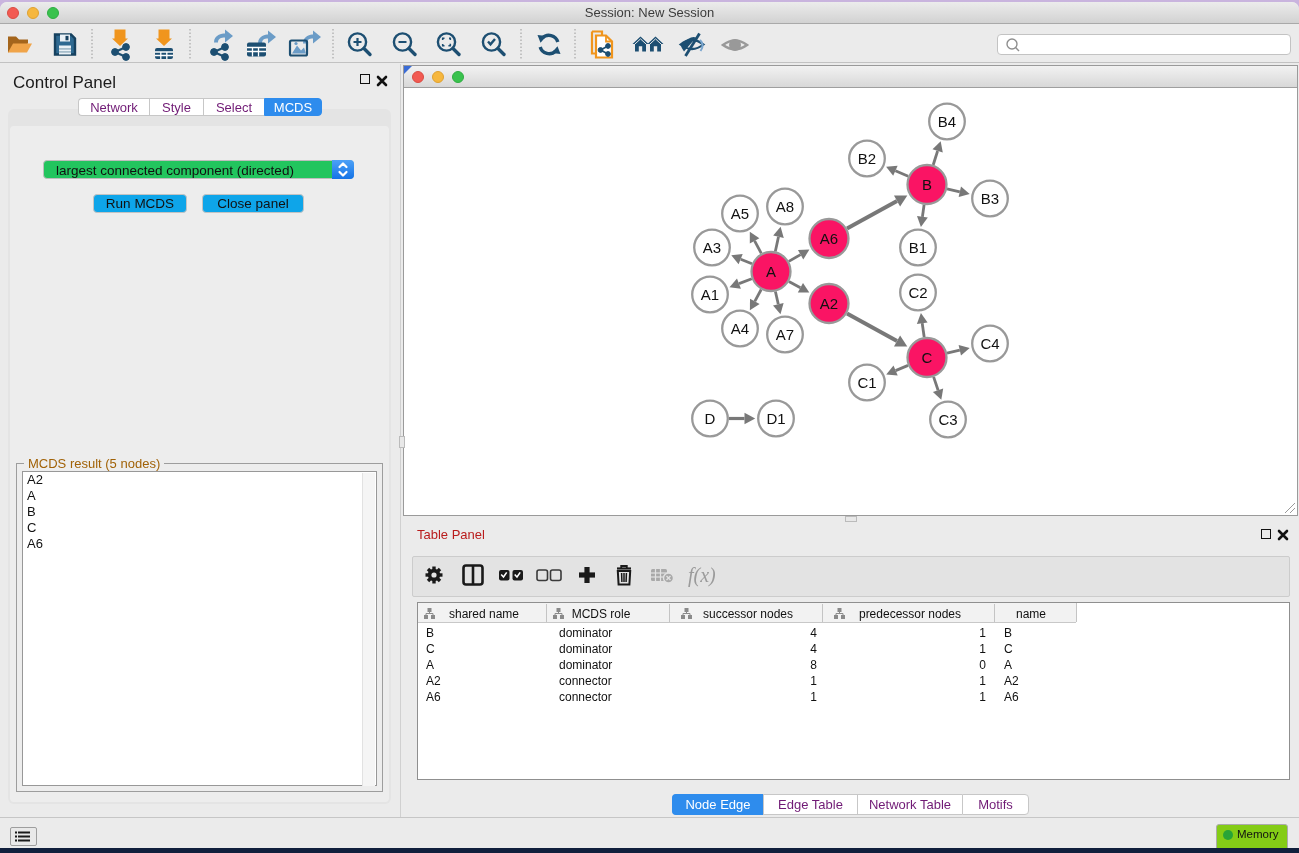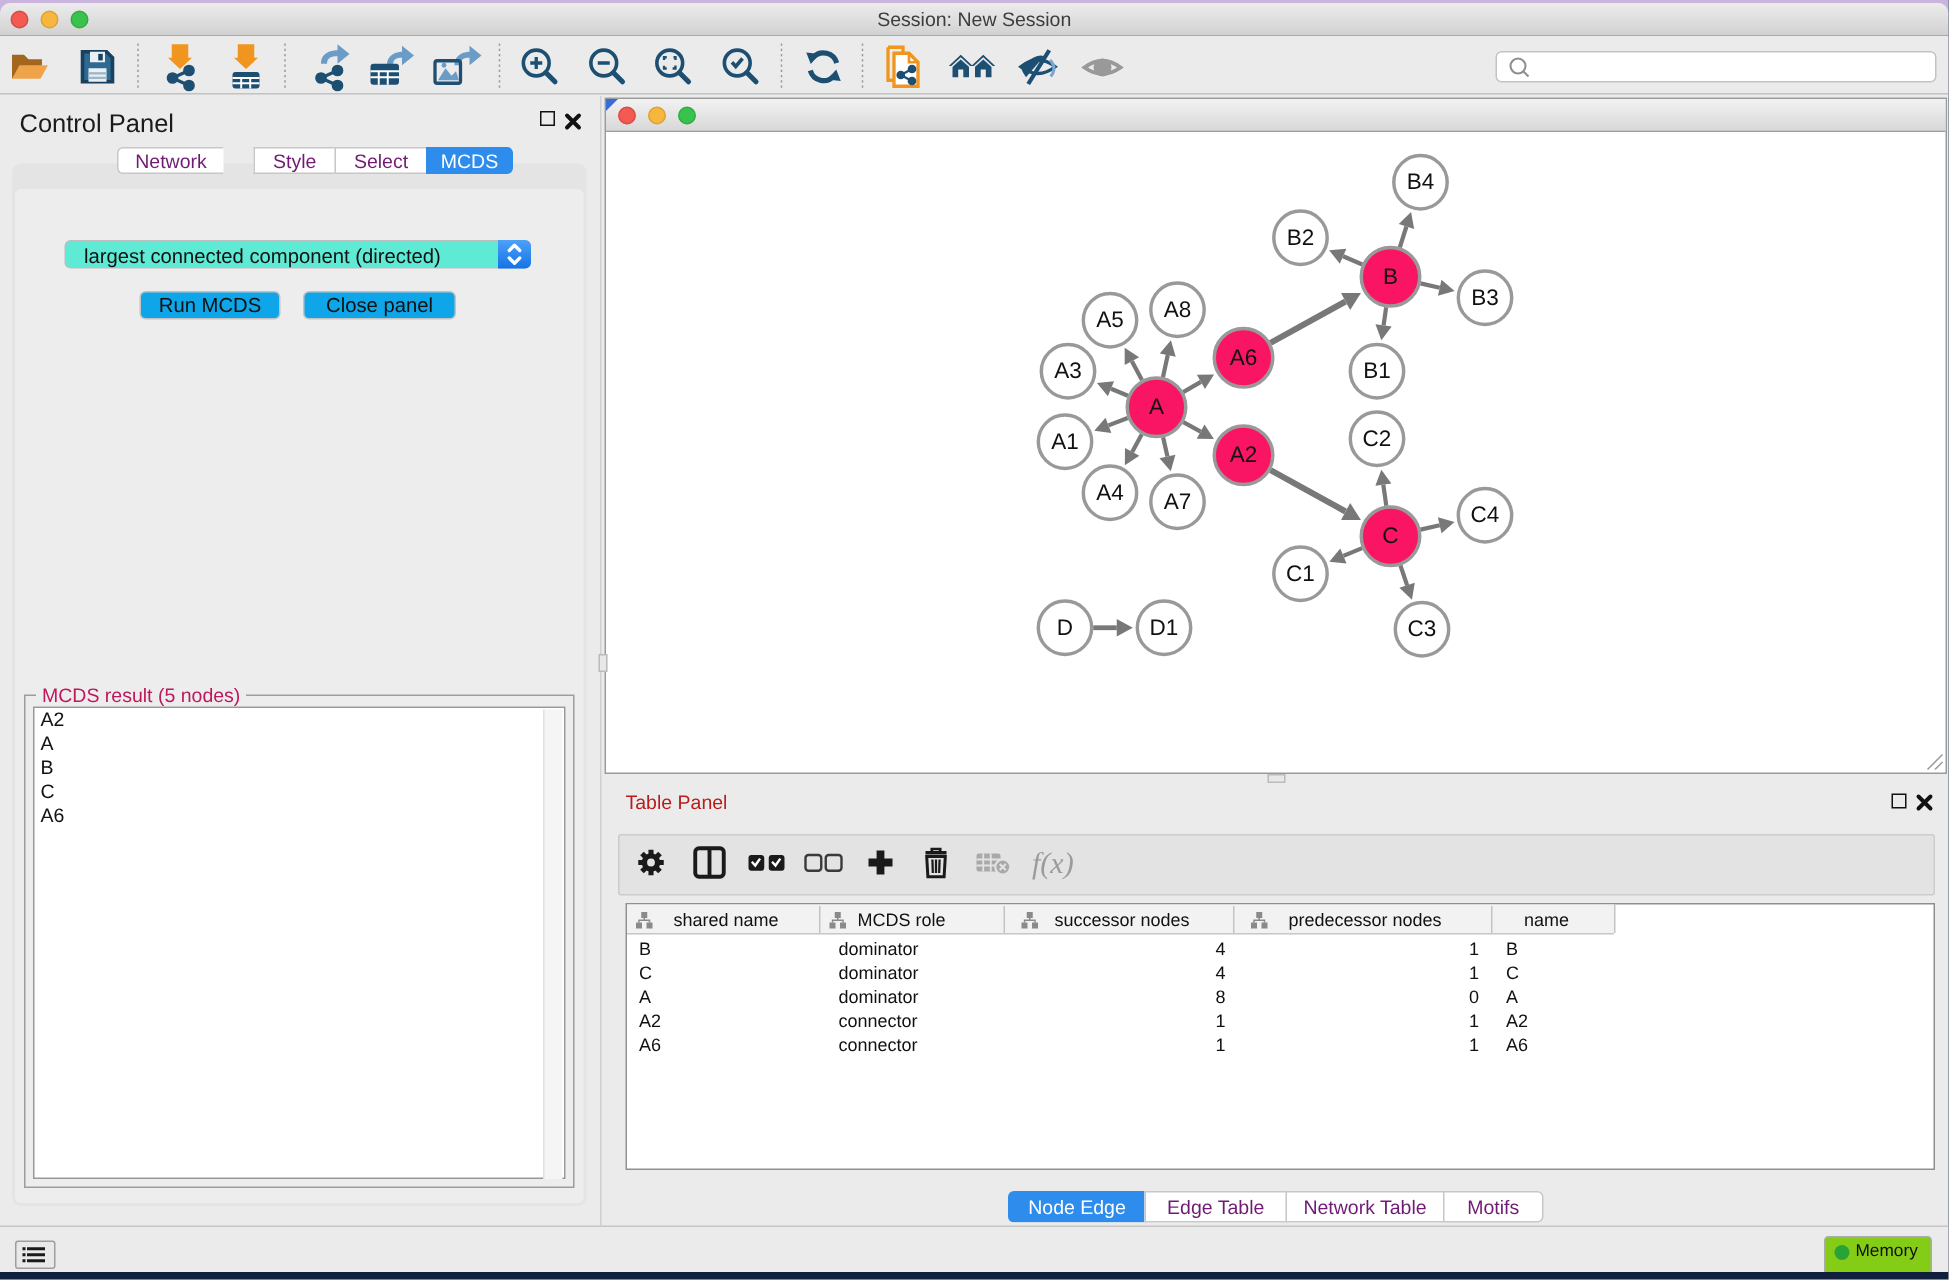--- a/index.html
+++ b/index.html
@@ -17,26 +17,26 @@
 #cp-title { position:absolute; left:13px; top:71px; font-size:17px; color:#1b1b1b; }
 .winbtn-sq { position:absolute; width:10px; height:10px; border:1.6px solid #111; }
 .tabstrip { position:absolute; top:96px; height:18px; z-index:5; }
 .tab { position:relative; float:left; height:18px; line-height:17px; background:#fff; border:1px solid #c7c7c7; border-right:none; font-size:13px; color:#701a75; text-align:center; }
 .tab.first { border-radius:4px 0 0 4px; }
 .tab.last { border-radius:0 4px 4px 0; border-right:1px solid #c7c7c7; }
 .tab.sel { background:#2e8ced; border-color:#2e8ced; color:#fff; }
 #tabpane { position:absolute; left:8px; top:107px; width:383px; height:695px; background:#e4e4e4; border-radius:6px; }
 #tabpane-inner { position:absolute; left:2px; top:17px; width:379px; height:676px; background:#ededed; border-radius:4px; }
 #optlabel { position:absolute; left:0; width:383px; top:133px; text-align:center; font-size:13.5px; color:#111; }
-#dropdown { position:absolute; left:43px; top:158px; width:311px; height:19px; background:#5eead4; border:1px solid #bdbdbd; border-radius:4px; }
+#dropdown { position:absolute; left:43px; top:158px; width:311px; height:19px; background:#22c55e; border:1px solid #bdbdbd; border-radius:4px; }
 #dropdown .dtext { position:absolute; left:12px; top:2px; font-size:13.5px; color:#111; }
 #dropdown .spin { position:absolute; right:-1px; top:-1px; width:22px; height:19px; background:linear-gradient(#4da1f7,#1473e6); border-radius:0 4px 4px 0; }
 .pushbtn { position:absolute; height:19px; background:#0ea5e9; border:1px solid #c3c3c3; border-radius:4px; font-size:13.5px; color:#111; text-align:center; line-height:17px; }
 #mcdsbox { position:absolute; left:16px; top:461px; width:367px; height:329px; border:1px solid #9d9d9d; }
-#mcdsbox .lbl { position:absolute; left:7px; top:-8px; background:#ededed; padding:0 4px; font-size:13px; color:#be185d; }
+#mcdsbox .lbl { position:absolute; left:7px; top:-8px; background:#ededed; padding:0 4px; font-size:13px; color:#a16207; }
 #mcdslist { position:absolute; left:5px; top:7px; width:355px; height:315px; background:#fff; border:1px solid #989898; font-size:13px; color:#111; }
 #mcdslist .item { padding-left:4px; height:16px; line-height:16px; }
 #mcdslist .sbar { position:absolute; right:1px; top:1px; width:13px; height:313px; background:#f5f5f5; border-left:1px solid #e2e2e2; }
 
 #desk-div { position:absolute; left:400px; top:62px; width:1px; height:755px; background:#d0d0d0; }
 #netwin { position:absolute; left:403px; top:63px; width:895px; height:451px; background:#fff; border:1px solid #9a9a9a; }
 #nettitle { position:absolute; left:0; top:0; width:893px; height:22px; background:linear-gradient(#f2f2f2,#d8d8d8); border-bottom:1px solid #9f9f9f; }
 #nettitle .title { position:absolute; left:0; right:0; top:3px; text-align:center; font-size:13px; color:#222; }
 </style>
 </head>
@@ -193,21 +193,21 @@
       </div>
   </div>
 
   <div id="cp-title">Control Panel</div>
   <div class="winbtn-sq" style="left:360px;top:72px;"></div>
   <svg class="abs" style="left:376px;top:73px" width="12" height="12">
       <path d="M2,2 L10,10 M10,2 L2,10" stroke="#111" stroke-width="2.6" stroke-linecap="round"></path>
     </svg>
   <div class="tabstrip" style="left:78px;">
     <div class="tab first" style="width:71px;">Network</div>
-      <div class="tab" style="width:54px;margin-left:20px;">Style</div>
+      <div class="tab" style="width:54px;">Style</div>
       <div class="tab" style="width:61px;">Select</div>
       <div class="tab last sel" style="width:58px;">MCDS</div>
   </div>
   <div id="tabpane">
       <div id="tabpane-inner"></div>
     </div>
   <div id="dropdown">
       <div class="dtext">largest connected component (directed)</div>
     <div class="spin"><svg width="22" height="19">
           <path d="M7.5,7 L11,3.5 L14.5,7" fill="none" stroke="#fff" stroke-width="2.2" stroke-linecap="round" stroke-linejoin="round"></path>

